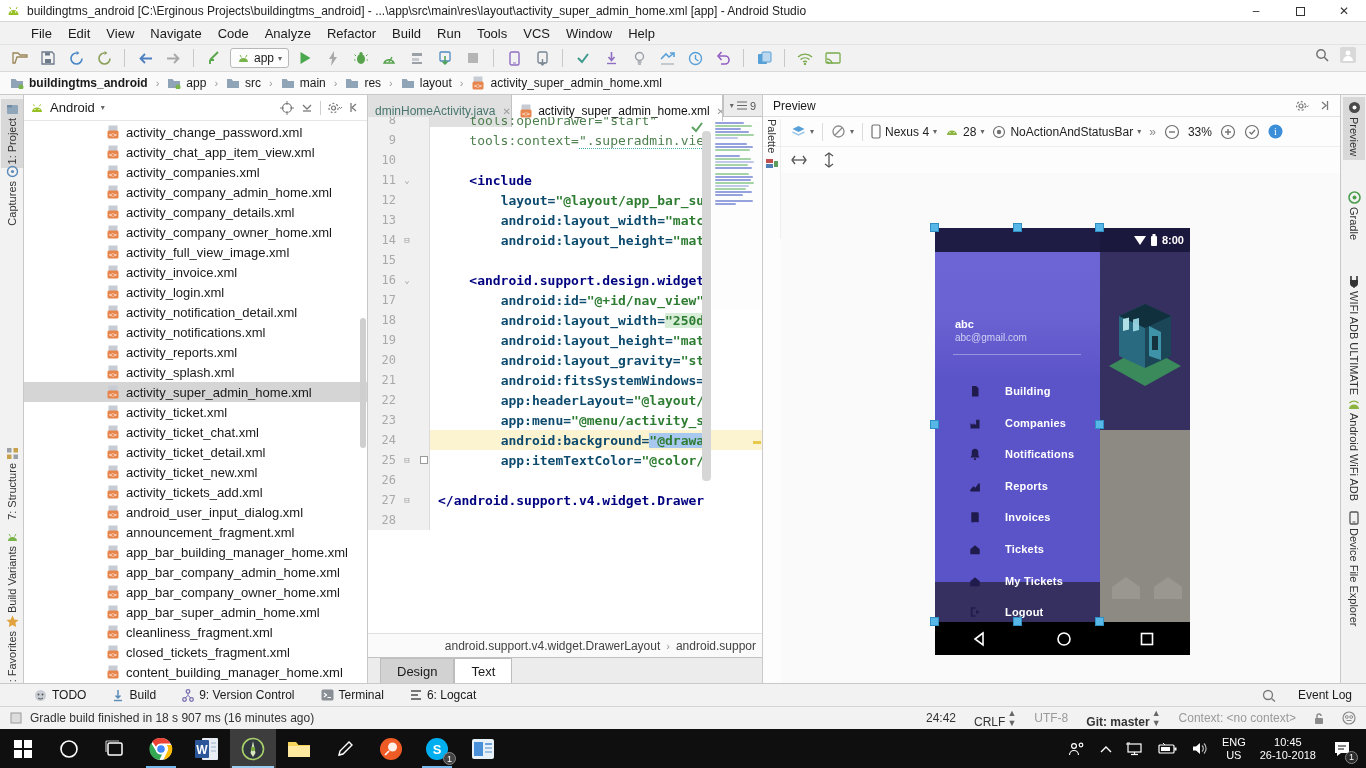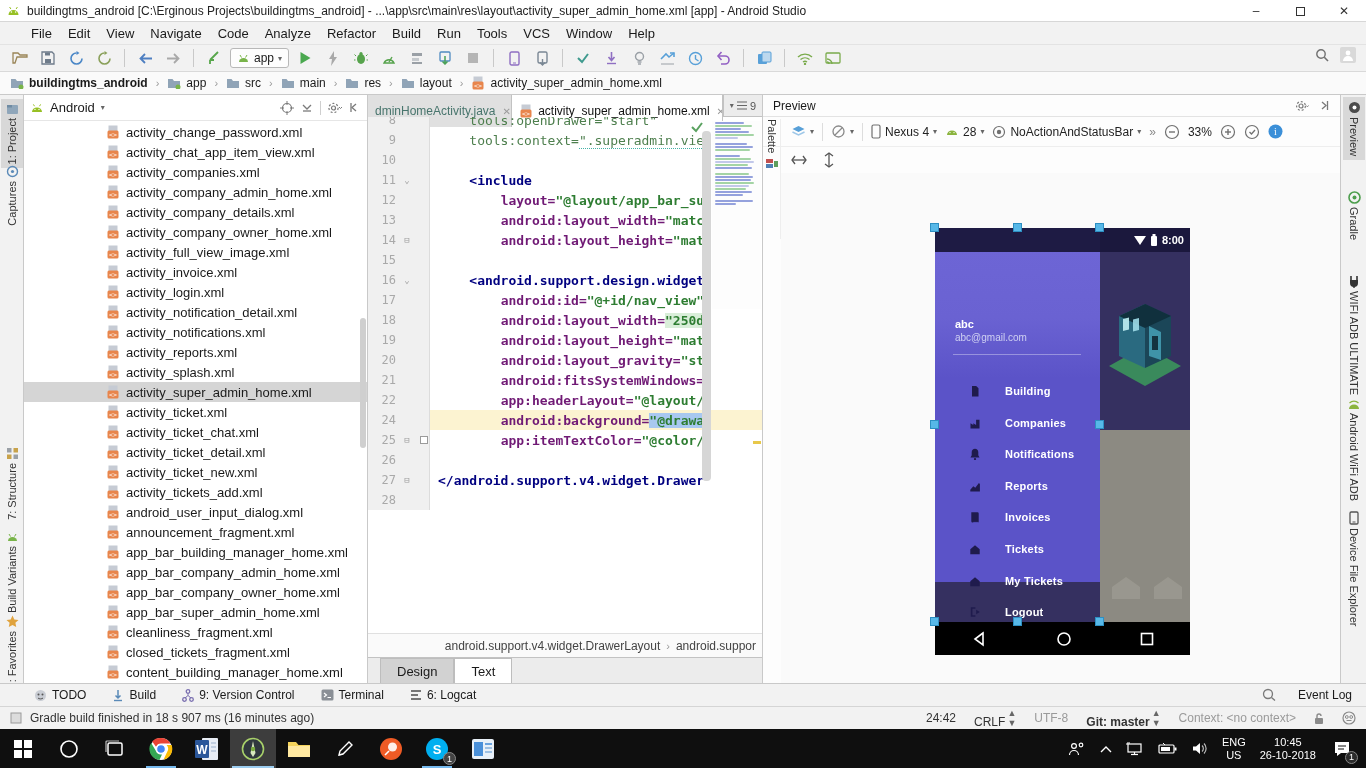--- a/index.html
+++ b/index.html
@@ -55,21 +55,21 @@
   #tablist{margin-left:auto;display:flex;align-items:center;gap:3px;padding:0 6px;font-size:11px;color:#555;border-left:1px solid #c2c2c2}
   #code{position:absolute;left:0;right:0;top:22px;bottom:50px;overflow:hidden;font-family:"DejaVu Sans Mono",monospace;font-size:13px}
   .cline{height:20px;display:flex;align-items:center;position:relative}
   .cline.cur{background:#fcf3d1}
   .gut{width:62px;flex:none;display:flex;align-items:center;height:20px;background:#f0f0f0;border-right:1px solid #dcdcdc}
   .gut .num{width:28px;text-align:right;color:#a9a9a9;font-size:12px}
   .gut .fold{width:22px;text-align:center;color:#9a9a9a;font-size:9px}
   .gut .swatch{width:8px;height:8px;border:1px solid #9a9a9a;background:#fff;display:inline-block;margin-left:2px}
   .ctext{padding-left:8px;white-space:pre}
   .tk-tag{color:#000080;font-weight:bold}
-  .tk-attr{color:#701a75;font-weight:bold}
+  .tk-attr{color:#0c4a6e;font-weight:bold}
   .tk-val{color:#2e7d32;font-weight:bold}
   .tk-valhl{color:#2e7d32;font-weight:bold;background:#d9eed9}
   .tk-sel{color:#2e7d32;font-weight:bold;background:#a8c8f0}
   .tk-tools{color:#4e7f4e}
   .tk-toolsu{color:#4e7f4e;border-bottom:1px dotted #43b1a5}
   #editscroll{position:absolute;right:51px;top:36px;width:9px;height:350px;background:#d6d6d6;border-radius:4px}
   #minimap{position:absolute;right:1px;top:26px;width:49px;height:188px;background:#fdfdfd}
   #minimap .mrow{height:2px;margin:1px 2px 1px 3px;border-radius:1px}
   #okcheck{position:absolute;right:58px;top:26px}
   #stripemark{position:absolute;right:1px;top:346px;width:8px;height:3px;background:#e8c84a}
@@ -97,21 +97,21 @@
   #dr-email{position:absolute;left:20px;top:104px;color:#cfd0f2;font-size:10px}
   #dr-divider{position:absolute;left:18px;top:126px;width:128px;height:1px;background:rgba(255,255,255,.35)}
   .dr-item{position:absolute;left:16px;width:165px;height:26px;display:flex;align-items:center;gap:24px;padding-left:18px}
   .dr-item .lbl{color:#fff;font-size:11px;font-weight:bold;letter-spacing:.2px}
   #ph-nav{position:absolute;left:0;bottom:0;right:0;height:33px;background:#000;z-index:6;display:flex;align-items:center;justify-content:space-between;padding:0 36px}
   .hd{position:absolute;width:9px;height:9px;background:#57b8e8;border:1px solid #2d8fc2;z-index:7}
   .ghost-houses{position:absolute;left:175px;top:345px;z-index:5;opacity:.6;display:flex;gap:10px}
   
   #toolwin{left:0;top:683px;width:1366px;height:23px;background:#f2f2f2;border-top:1px solid #c9c9c9;display:flex;align-items:center;padding-left:34px;gap:26px;font-size:12px}
   .twitem{display:flex;align-items:center;gap:5px}
-  #eventlog{margin-left:auto;margin-right:14px;display:flex;align-items:flex-start;gap:22px}
+  #eventlog{margin-left:auto;margin-right:14px;display:flex;align-items:center;gap:22px}
   
   #statusbar{left:0;top:706px;width:1366px;height:23px;background:#f2f2f2;border-top:1px solid #d5d5d5;display:flex;align-items:center;padding:0 10px;font-size:12px;color:#333}
   #statusbar .msg{margin-left:8px}
   #sb-right{margin-left:auto;display:flex;align-items:center;gap:18px}
   .dim{color:#9a9a9a}
   .updn{display:inline-block;font-size:9px;color:#666;margin-left:2px}
   
   #taskbar{left:0;top:729px;width:1366px;height:39px;background:#0f0f0f;display:flex;align-items:center;color:#fff}
   .tapp{width:46px;height:39px;display:flex;align-items:center;justify-content:center;position:relative}
   .tapp.active{background:#3d3d3d}
@@ -919,20 +919,27 @@
             <span class="fold"></span>
           </span>
     <span class="ctext">        <span class="tk-attr">android:fitsSystemWindows=</span></span>
         </div>
         <div class="cline">
     <span class="gut">
             <span class="num">22</span>
             <span class="fold"></span>
           </span>
     <span class="ctext">        <span class="tk-attr">app:headerLayout=</span><span class="tk-val">"@layout/</span></span>
+        </div>
+        <div class="cline">
+    <span class="gut">
+            <span class="num">23</span>
+            <span class="fold"></span>
+          </span>
+    <span class="ctext">        <span class="tk-attr">app:menu=</span><span class="tk-val">"@menu/activity_s</span></span>
         </div>
         <div class="cline cur">
     <span class="gut">
             <span class="num">24</span>
             <span class="fold"></span>
           </span>
     <span class="ctext">        <span class="tk-attr">android:background=</span><span class="tk-sel">"@drawa</span></span>
         </div>
         <div class="cline">
     <span class="gut">

